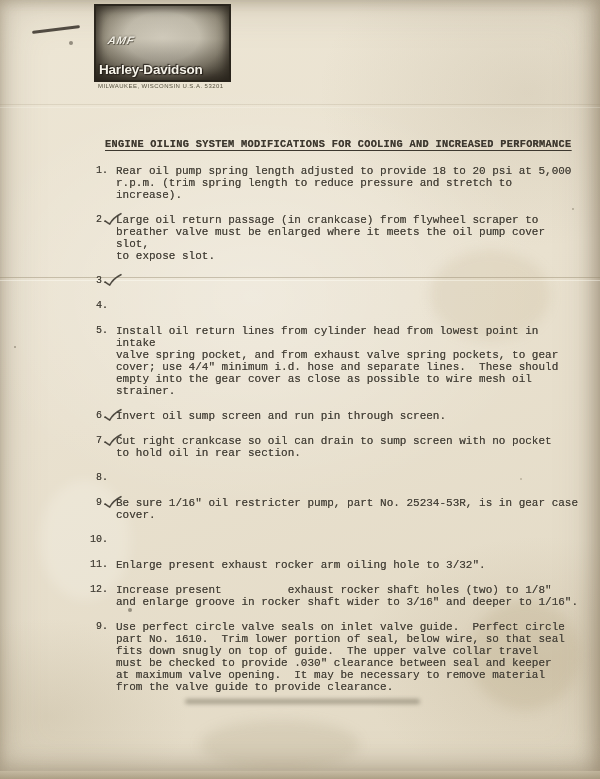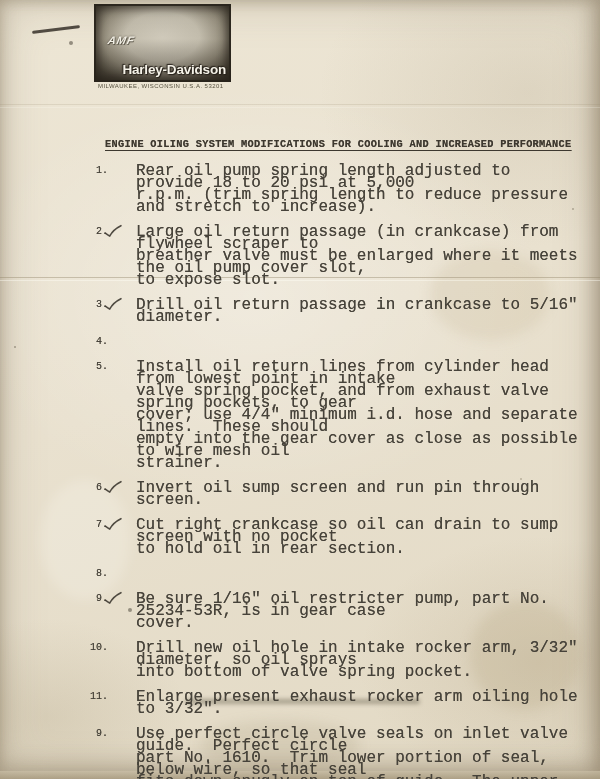--- a/index.html
+++ b/index.html
@@ -57,21 +57,21 @@
     box-shadow: inset 0 0 0 2px rgba(40,35,27,0.85), inset 0 0 10px 4px rgba(40,35,27,0.75);
   }
   .amf-text {
     position:absolute; left:14px; top:30px;
     font-family:"Liberation Sans", sans-serif;
     font-style:italic; font-weight:bold; font-size:11px; letter-spacing:1px;
     color:#f4f1e7; text-shadow:0 0 2px rgba(60,55,44,0.9), 1px 1px 0 rgba(60,55,44,0.6);
     transform:skewX(-12deg);
   }
   .hd-text {
-    position:absolute; left:5px; bottom:5px; width:127px; text-align:right;
+    position:absolute; left:5px; bottom:5px; width:127px; text-align:left;
     font-family:"Liberation Sans", sans-serif;
     font-weight:bold; font-size:13.5px; letter-spacing:-0.2px; white-space:nowrap;
     color:#f5f2e8; text-shadow:0 0 2px rgba(35,30,23,0.95), 1px 1px 1px rgba(35,30,23,0.9), -1px -1px 1px rgba(35,30,23,0.9);
   }
   .address {
     position:absolute; left:98px; top:83px;
     font-family:"Liberation Sans", sans-serif;
     font-size:6px; letter-spacing:0.45px; color:#55503f;
   }
 
@@ -85,22 +85,22 @@
     white-space:nowrap;
   }
   .items-list { position:absolute; left:87px; top:165px; width:493px; }
   .item { position:relative; margin-bottom:13px; display:flex; align-items:flex-start; }
   .item-number {
     width:21px; flex:0 0 21px; text-align:right;
     font-size:10px; line-height:12px;
     text-shadow:0 0 0.5px rgba(70,64,52,0.75);
   }
   .item-text {
-    margin-left:28px;
-    font-size:16px; line-height:12px;
+    margin-left:8px;
+    font-size:11px; line-height:12px;
     white-space:pre-wrap;
     text-shadow:0 0 0.5px rgba(70,64,52,0.75);
   }
   .checkmark {
     position:absolute; left:17px; top:-1px; width:19px; height:13px;
     transform:rotate(-6deg);
   }
   .checkmark svg { display:block; }
 </style>
 </head>
@@ -145,21 +145,20 @@
 breather valve must be enlarged where it meets the oil pump cover slot,
 to expose slot.</span>
   </div>
       <div class="item">
     <span class="item-number">3.</span>
     <span class="checkmark">
       <svg width="19" height="13" viewBox="0 0 19 13">
         <path d="M1.5 7.5 Q3.5 9.5 5.2 10.6 Q9.5 4.5 17.5 1.5" fill="none" stroke="#3a362e" stroke-width="1.6" stroke-linecap="round" opacity="0.88"></path>
       </svg>
     </span>
-    <span class="item-text">Drill oil return passage in crankcase to 5/16" diameter.</span>
   </div>
       <div class="item">
     <span class="item-number">4.</span>
 
   </div>
       <div class="item">
     <span class="item-number">5.</span>
 
     <span class="item-text">Install oil return lines from cylinder head from lowest point in intake
 valve spring pocket, and from exhaust valve spring pockets, to gear
@@ -196,27 +195,31 @@
       <svg width="19" height="13" viewBox="0 0 19 13">
         <path d="M1.5 7.5 Q3.5 9.5 5.2 10.6 Q9.5 4.5 17.5 1.5" fill="none" stroke="#3a362e" stroke-width="1.6" stroke-linecap="round" opacity="0.88"></path>
       </svg>
     </span>
     <span class="item-text">Be sure 1/16" oil restricter pump, part No. 25234-53R, is in gear case
 cover.</span>
   </div>
       <div class="item">
     <span class="item-number">10.</span>
 
-    <span class="item-text">Drill new oil hole in intake rocker arm, 3/32" diameter, so oil sprays
-into bottom of valve spring pocket.</span>
   </div>
       <div class="item">
     <span class="item-number">11.</span>
 
     <span class="item-text">Enlarge present exhaust rocker arm oiling hole to 3/32".</span>
+  </div>
+      <div class="item">
+    <span class="item-number">12.</span>
+
+    <span class="item-text">Increase present          exhaust rocker shaft holes (two) to 1/8"
+and enlarge groove in rocker shaft wider to 3/16" and deeper to 1/16".</span>
   </div>
       <div class="item">
     <span class="item-number">9.</span>
 
     <span class="item-text">Use perfect circle valve seals on inlet valve guide.  Perfect circle
 part No. 1610.  Trim lower portion of seal, below wire, so that seal
 fits down snugly on top of guide.  The upper valve collar travel
 must be checked to provide .030" clearance between seal and keeper
 at maximum valve opening.  It may be necessary to remove material
 from the valve guide to provide clearance.</span>

